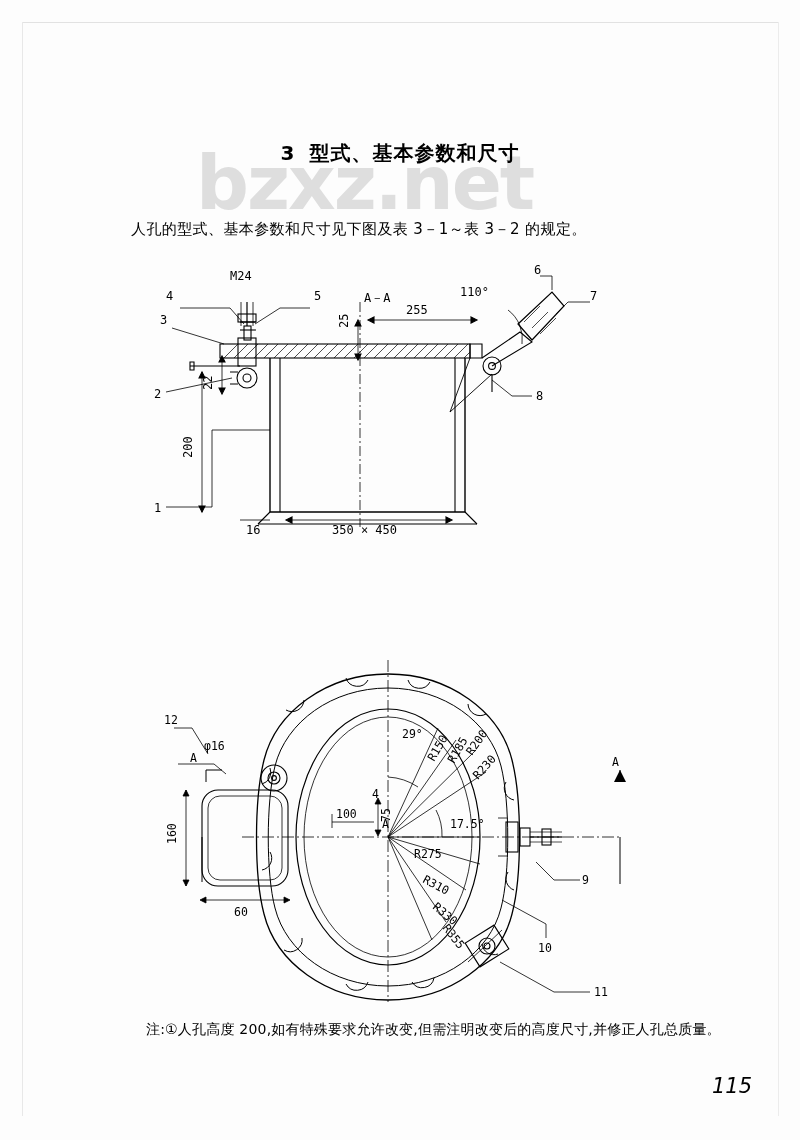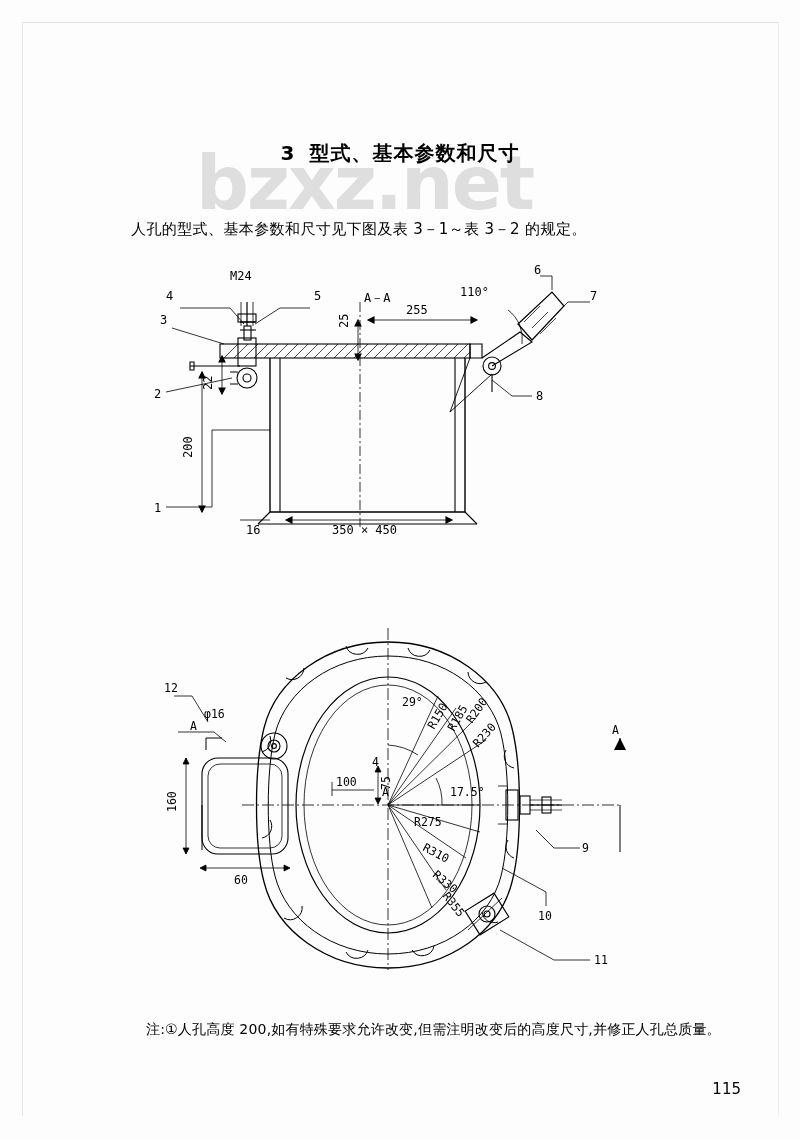--- a/index.html
+++ b/index.html
@@ -52,27 +52,28 @@
     position:absolute;
     left:146px;top:1018px;
     font-size:14px;
     font-family:"DejaVu Sans", sans-serif;
     line-height:22px;
     letter-spacing:.2px;
   }
   .notes .n2{margin-left:22px;display:block;}
   .pageno{
     position:absolute;
-    right:59px;bottom:42px;
-    font-size:15px;
-    font-family:"DejaVu Sans", sans-serif;
+    right:48px;bottom:42px;
+    font-size:21px;
+    font-family:"DejaVu Sans", sans-serif;
+    font-style:italic;
   }
   .fig{position:absolute;}
   #fig-top{left:120px;top:262px;width:580px;height:280px;}
-  #fig-bottom{left:150px;top:600px;width:520px;height:400px;}
+  #fig-bottom{left:150px;top:632px;width:520px;height:400px;}
   svg{display:block;overflow:visible;}
   text{font-family:"DejaVu Sans Mono", monospace;fill:#000;}
 </style>
 </head>
 <body>
 
 <div class="page">
 
   <div class="scanline-top"></div>
   <div class="scanline-left"></div>

